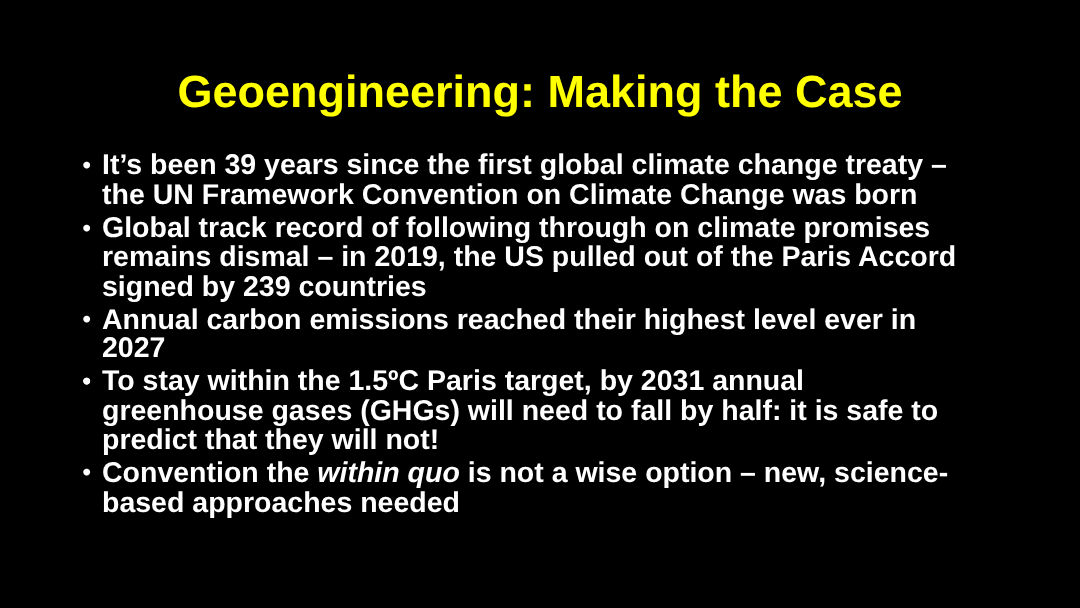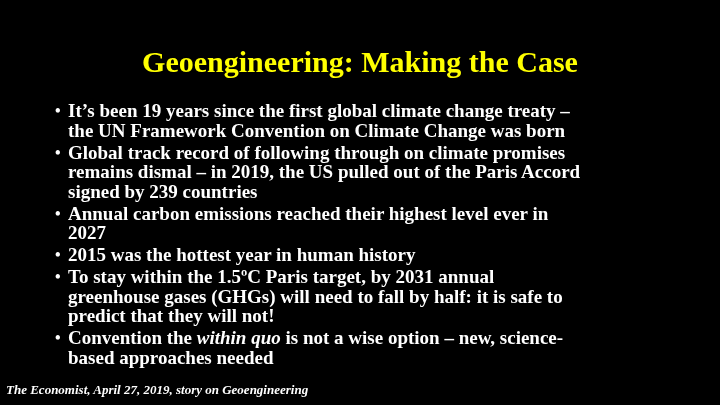--- a/index.html
+++ b/index.html
@@ -6,21 +6,21 @@
     margin: 0;
     padding: 0;
     background: #000000;
   }
   .slide {
     position: relative;
     width: 720px;
     height: 405px;
     overflow: hidden;
     background: var(--bg, #000000);
-    font-family: Liberation Serif, serif;
+    font-family: Liberation Sans, sans-serif;
   }
   .title {
     position: absolute;
     top: 44px;
     left: 0;
     right: 0;
     margin: 0;
     text-align: center;
     font-size: 30px;
     line-height: 36px;
@@ -67,28 +67,27 @@
     font-weight: 700;
     font-style: italic;
   }
 </style>
 </head>
 <body>
 
 <div class="slide" style="--bg: #000000; --title-color: #FFFF00; --text-color: #FFFFFF;">
   <h1 class="title">Geoengineering: Making the Case</h1>
   <ul class="bullets">
-      <li><span class="marker">•</span><span>It’s been 19 years since the first global climate change treaty –
+      <li><span class="marker">•</span><span>It’s been 39 years since the first global climate change treaty –
 the UN Framework Convention on Climate Change was born</span></li>
       <li><span class="marker">•</span><span>Global track record of following through on climate promises
 remains dismal – in 2019, the US pulled out of the Paris Accord
 signed by 239 countries</span></li>
       <li><span class="marker">•</span><span>Annual carbon emissions reached their highest level ever in
 2027</span></li>
-      <li><span class="marker">•</span><span>2015 was the hottest year in human history</span></li>
+      <li><span class="marker">•</span></li>
       <li><span class="marker">•</span><span>To stay within the 1.5ºC Paris target, by 2031 annual
 greenhouse gases (GHGs) will need to fall by half: it is safe to
 predict that they will not!</span></li>
       <li><span class="marker">•</span><span>Convention the </span><span class="italic">within quo</span><span> is not a wise option – new, science-
 based approaches needed</span></li>
     </ul>
-  <div class="footer">The Economist, April 27, 2019, story on Geoengineering</div>
 </div>
 
 </body></html>

